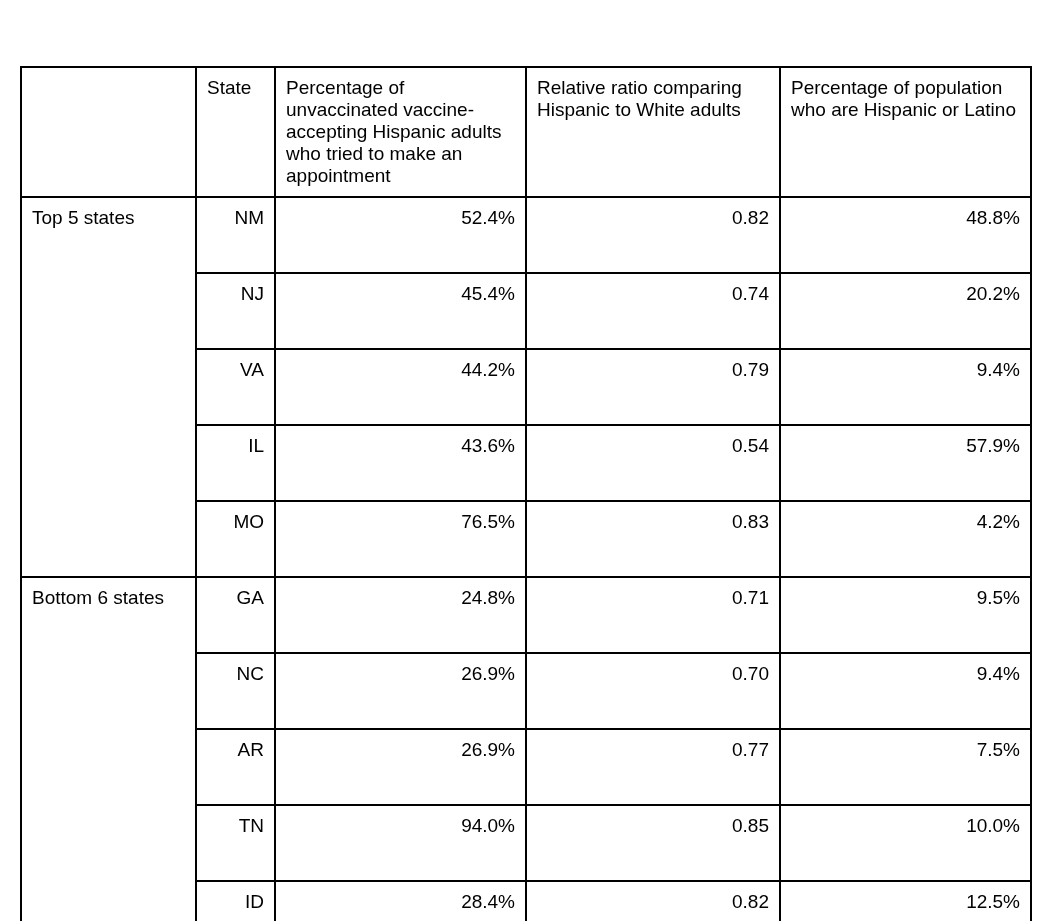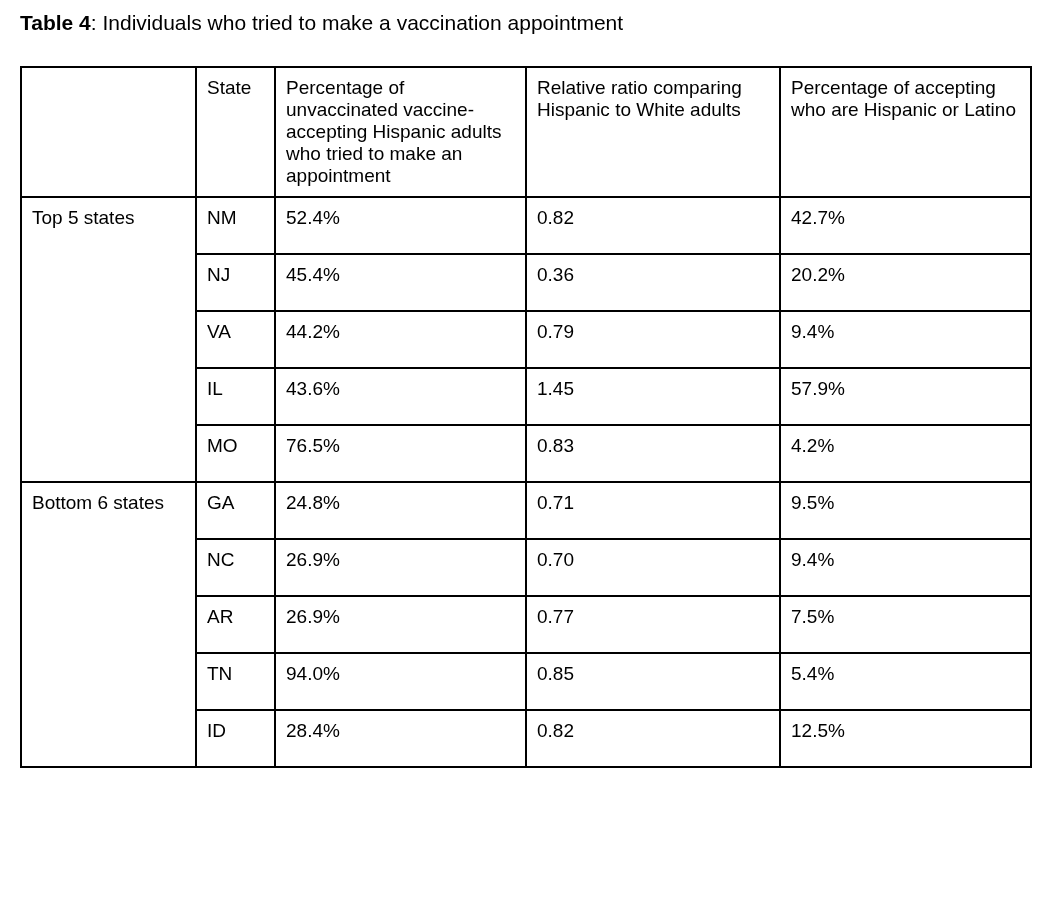--- a/index.html
+++ b/index.html
@@ -33,79 +33,78 @@
   .data-table td {
     border: 2px solid #000000;
     vertical-align: top;
     padding: 9px 10px;
     font-size: 19px;
     line-height: 22px;
     box-sizing: border-box;
     overflow: hidden;
   }
   .data-table thead tr { height: 106px; }
-  .data-table tbody tr { height: 57px; }
+  .data-table tbody tr { height: 76px; }
   .header-cell { text-align: left; white-space: pre-line; }
   .group-cell { text-align: left; }
-  .value-cell { text-align: left; }
+  .value-cell { text-align: right; }
 </style>
 </head>
 <body>
 
 <div class="page">
 
-  <div class="doc-title"><span class="bold">Table 4</span><span>: Individuals who tried to make a vaccination appointment</span></div>
 
   <table class="data-table">
     <colgroup>
       <col style="width:175px">
       <col style="width:79px">
       <col style="width:251px">
       <col style="width:254px">
       <col style="width:251px">
     </colgroup>
     <thead>
       <tr>
         <td class="header-cell"></td>
         <td class="header-cell">State</td>
         <td class="header-cell">Percentage of
 unvaccinated vaccine-
 accepting Hispanic adults
 who tried to make an
 appointment</td>
         <td class="header-cell">Relative ratio comparing
 Hispanic to White adults</td>
-        <td class="header-cell">Percentage of accepting
+        <td class="header-cell">Percentage of population
 who are Hispanic or Latino</td>
       </tr>
     </thead>
     <tbody>
         <tr>
           <td class="group-cell" rowspan="5">Top 5 states</td>
           <td class="value-cell">NM</td>
           <td class="value-cell">52.4%</td>
           <td class="value-cell">0.82</td>
-          <td class="value-cell">42.7%</td>
+          <td class="value-cell">48.8%</td>
         </tr>
         <tr>
           <td class="value-cell">NJ</td>
           <td class="value-cell">45.4%</td>
-          <td class="value-cell">0.36</td>
+          <td class="value-cell">0.74</td>
           <td class="value-cell">20.2%</td>
         </tr>
         <tr>
           <td class="value-cell">VA</td>
           <td class="value-cell">44.2%</td>
           <td class="value-cell">0.79</td>
           <td class="value-cell">9.4%</td>
         </tr>
         <tr>
           <td class="value-cell">IL</td>
           <td class="value-cell">43.6%</td>
-          <td class="value-cell">1.45</td>
+          <td class="value-cell">0.54</td>
           <td class="value-cell">57.9%</td>
         </tr>
         <tr>
           <td class="value-cell">MO</td>
           <td class="value-cell">76.5%</td>
           <td class="value-cell">0.83</td>
           <td class="value-cell">4.2%</td>
         </tr>
         <tr>
           <td class="group-cell" rowspan="5">Bottom 6 states</td>
@@ -123,21 +122,21 @@
         <tr>
           <td class="value-cell">AR</td>
           <td class="value-cell">26.9%</td>
           <td class="value-cell">0.77</td>
           <td class="value-cell">7.5%</td>
         </tr>
         <tr>
           <td class="value-cell">TN</td>
           <td class="value-cell">94.0%</td>
           <td class="value-cell">0.85</td>
-          <td class="value-cell">5.4%</td>
+          <td class="value-cell">10.0%</td>
         </tr>
         <tr>
           <td class="value-cell">ID</td>
           <td class="value-cell">28.4%</td>
           <td class="value-cell">0.82</td>
           <td class="value-cell">12.5%</td>
         </tr>
       </tbody>
   </table>
 

